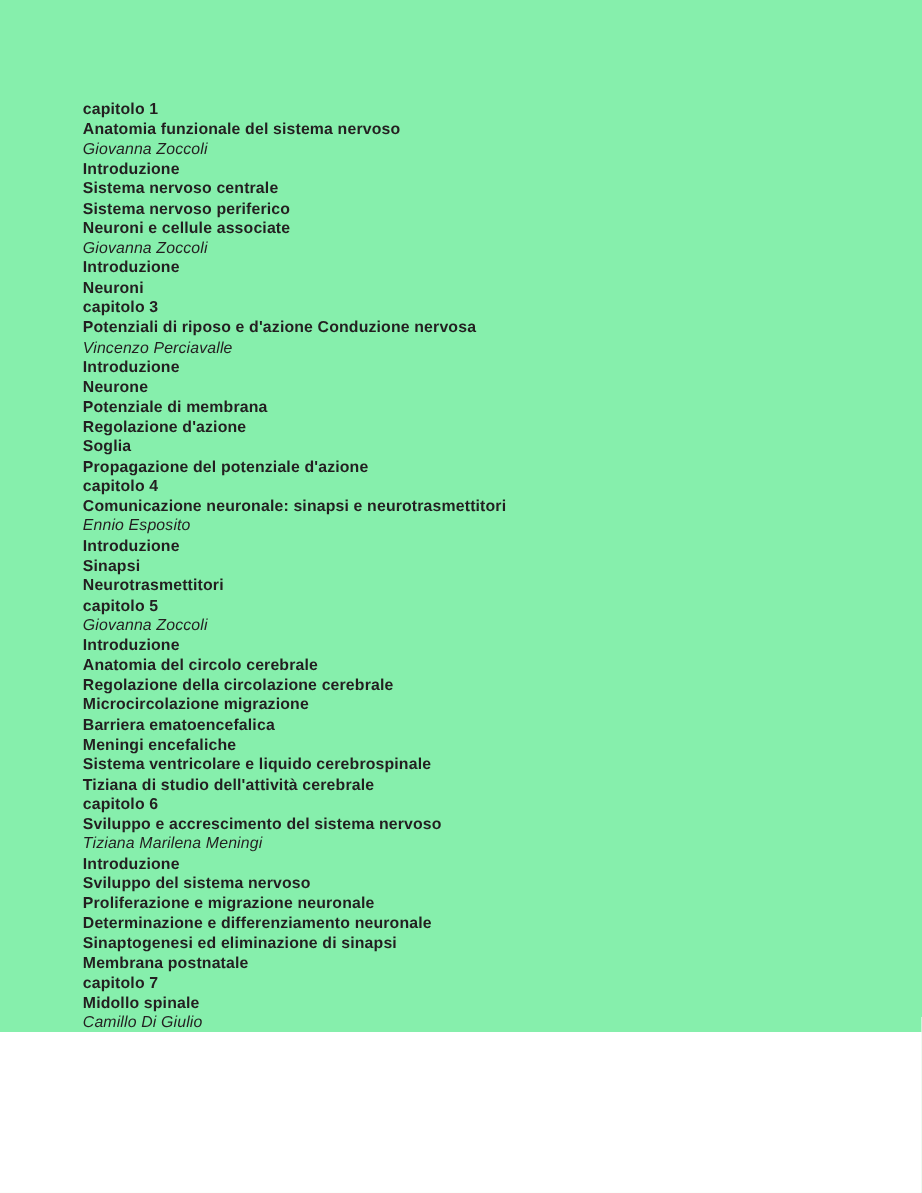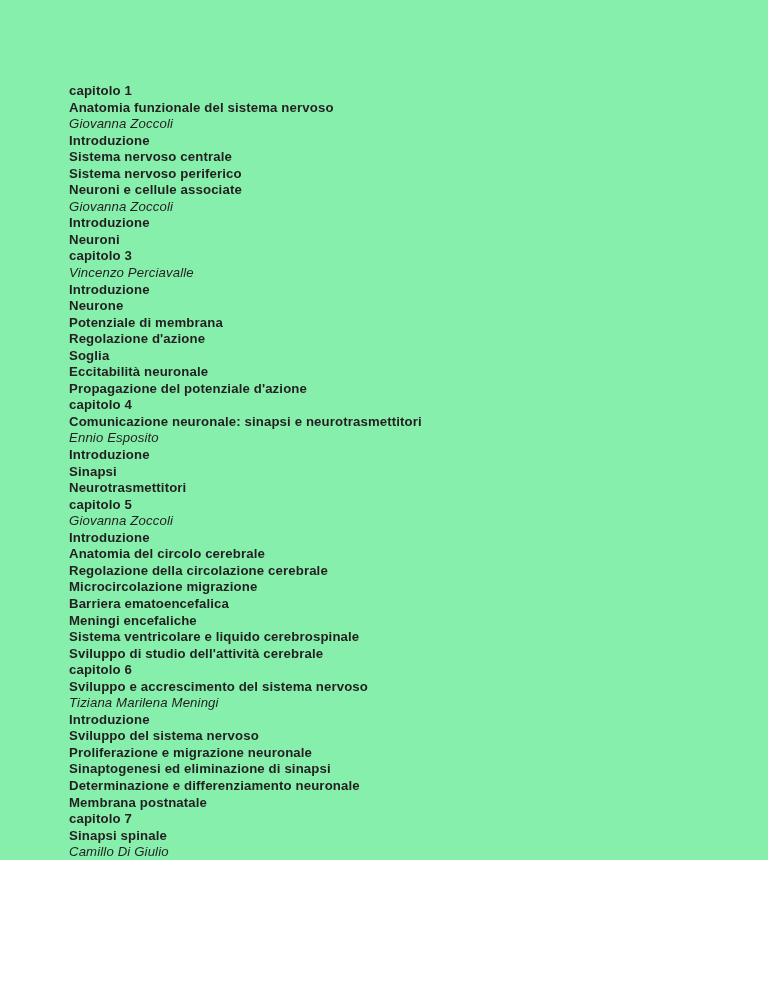--- a/index.html
+++ b/index.html
@@ -55,50 +55,50 @@
       <div class="line chapter-title">Anatomia funzionale del sistema nervoso</div>
       <div class="line author">Giovanna Zoccoli</div>
       <div class="line entry">Introduzione</div>
       <div class="line entry">Sistema nervoso centrale</div>
       <div class="line entry">Sistema nervoso periferico</div>
       <div class="line chapter-title">Neuroni e cellule associate</div>
       <div class="line author">Giovanna Zoccoli</div>
       <div class="line entry">Introduzione</div>
       <div class="line entry">Neuroni</div>
       <div class="line chapter-num">capitolo 3</div>
+      <div class="line chapter-title">Potenziali di riposo e d'azione Conduzione nervosa</div>
       <div class="line author">Vincenzo Perciavalle</div>
       <div class="line entry">Introduzione</div>
       <div class="line entry">Neurone</div>
       <div class="line entry">Potenziale di membrana</div>
       <div class="line entry">Regolazione d'azione</div>
       <div class="line entry">Soglia</div>
-      <div class="line entry">Eccitabilità neuronale</div>
       <div class="line entry">Propagazione del potenziale d'azione</div>
       <div class="line chapter-num">capitolo 4</div>
       <div class="line chapter-title">Comunicazione neuronale: sinapsi e neurotrasmettitori</div>
       <div class="line author">Ennio Esposito</div>
       <div class="line entry">Introduzione</div>
       <div class="line entry">Sinapsi</div>
       <div class="line entry">Neurotrasmettitori</div>
       <div class="line chapter-num">capitolo 5</div>
       <div class="line author">Giovanna Zoccoli</div>
       <div class="line entry">Introduzione</div>
       <div class="line entry">Anatomia del circolo cerebrale</div>
       <div class="line entry">Regolazione della circolazione cerebrale</div>
       <div class="line entry">Microcircolazione migrazione</div>
       <div class="line entry">Barriera ematoencefalica</div>
       <div class="line entry">Meningi encefaliche</div>
       <div class="line entry">Sistema ventricolare e liquido cerebrospinale</div>
-      <div class="line entry">Sviluppo di studio dell'attività cerebrale</div>
+      <div class="line entry">Tiziana di studio dell'attività cerebrale</div>
       <div class="line chapter-num">capitolo 6</div>
       <div class="line chapter-title">Sviluppo e accrescimento del sistema nervoso</div>
       <div class="line author">Tiziana Marilena Meningi</div>
       <div class="line entry">Introduzione</div>
       <div class="line entry">Sviluppo del sistema nervoso</div>
       <div class="line entry">Proliferazione e migrazione neuronale</div>
+      <div class="line entry">Determinazione e differenziamento neuronale</div>
       <div class="line entry">Sinaptogenesi ed eliminazione di sinapsi</div>
-      <div class="line entry">Determinazione e differenziamento neuronale</div>
       <div class="line entry">Membrana postnatale</div>
       <div class="line chapter-num">capitolo 7</div>
-      <div class="line chapter-title">Sinapsi spinale</div>
+      <div class="line chapter-title">Midollo spinale</div>
       <div class="line author">Camillo Di Giulio</div>
     </div>
 </div>
 
 </body></html>

